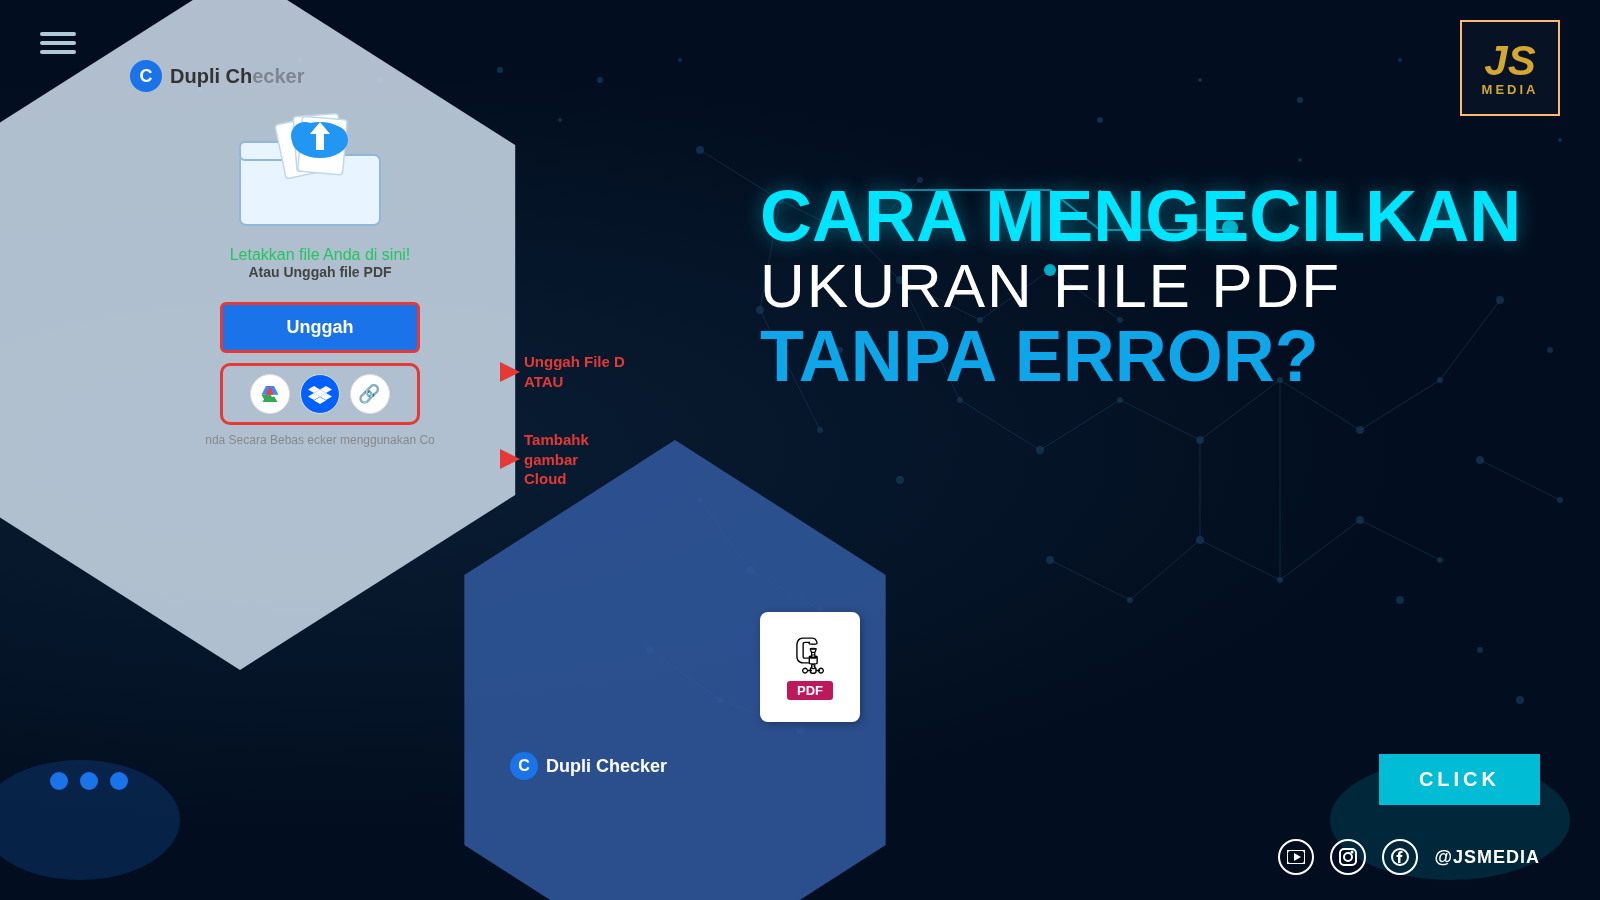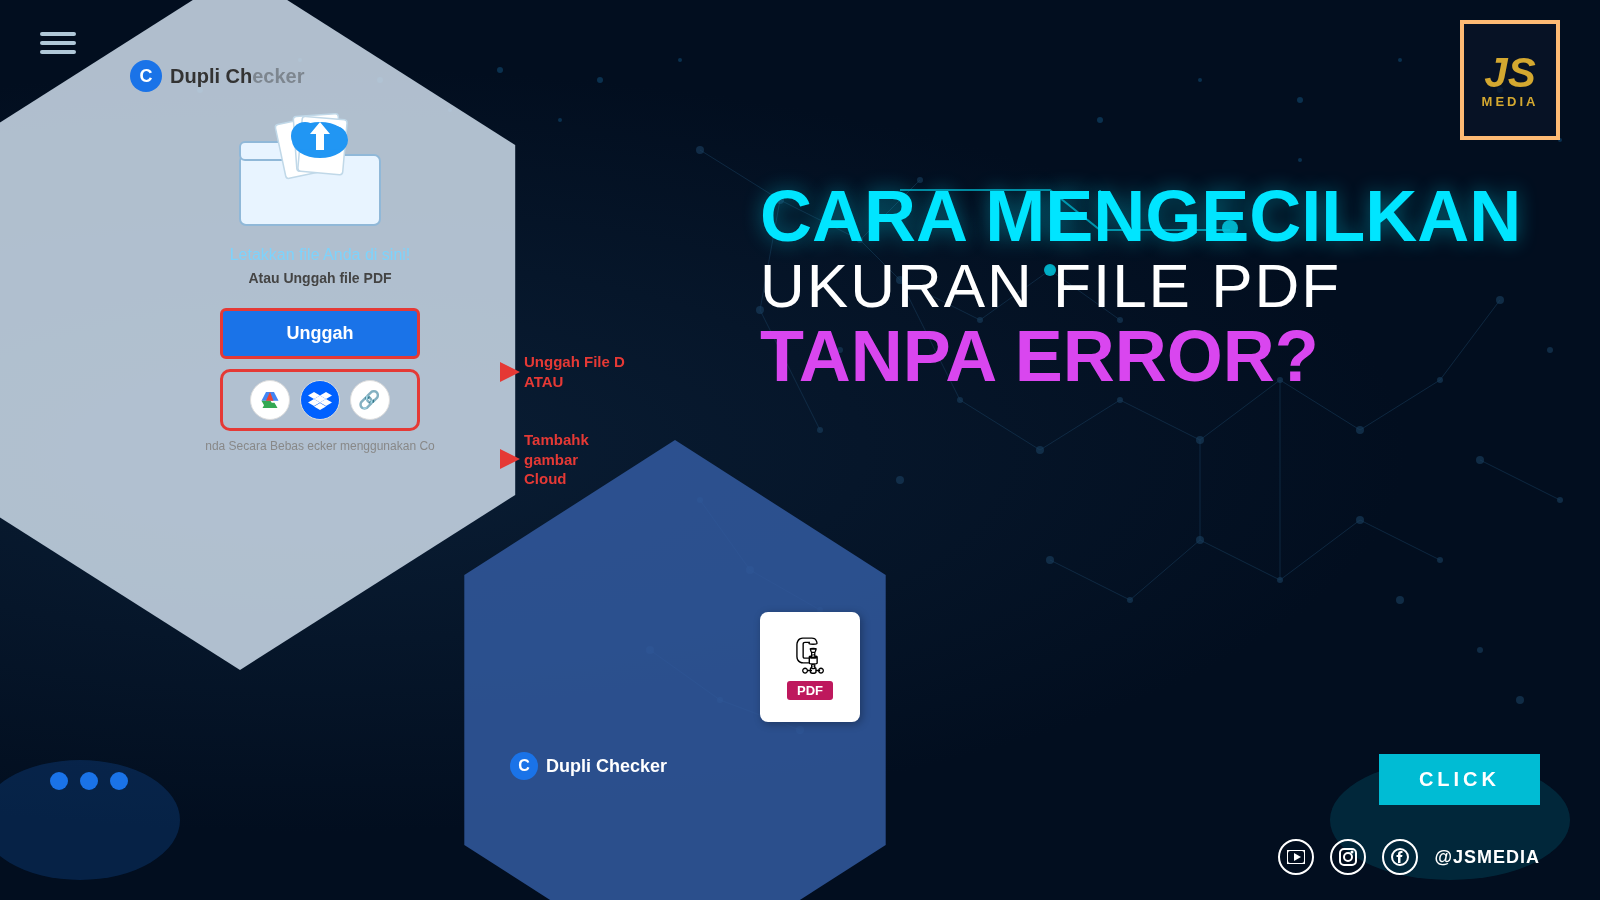--- a/index.html
+++ b/index.html
@@ -45,22 +45,22 @@
       background: #b0c8d8;
       border-radius: 2px;
     }
 
     
     .logo {
       position: absolute;
       top: 20px;
       right: 40px;
       width: 100px;
-      height: 120px;
-      border: 4px solid #fdba74;
+      height: 96px;
+      border: 2px solid #fdba74;
       display: flex;
       flex-direction: column;
       align-items: center;
       justify-content: center;
       background: rgba(10, 20, 40, 0.7);
     }
     .logo-js {
       font-size: 42px;
       font-weight: 900;
       color: #d4a830;
@@ -195,21 +195,21 @@
       font-size: 62px;
       font-weight: 400;
       color: white;
       line-height: 1.1;
       text-transform: uppercase;
       letter-spacing: 2px;
     }
     .title-line3 {
       font-size: 72px;
       font-weight: 900;
-      color: #d946ef;
+      color: #0ea5e9;
       text-transform: uppercase;
       line-height: 1;
     }
 
     
     .click-btn {
       position: absolute;
       bottom: 95px;
       right: 60px;
       background: #00bcd4;
@@ -427,21 +427,21 @@
         <rect x="80" y="18" width="45" height="55" rx="3" fill="white" stroke="#c0d8e8" stroke-width="1.5" transform="rotate(5 102 45)"></rect>
 
         <ellipse cx="100" cy="40" rx="28" ry="18" fill="#2196F3"></ellipse>
         <circle cx="85" cy="36" r="14" fill="#2196F3"></circle>
         <circle cx="115" cy="38" r="12" fill="#2196F3"></circle>
 
         <polygon points="100,22 110,34 104,34 104,50 96,50 96,34 90,34" fill="white"></polygon>
       </svg>
     </div>
 
-    <div class="drop-area-text" style="font-size:16px;color:#7dd3fc;text-align:center;margin-bottom:6px;">Letakkan file Anda di sini!</div>
+    <div class="drop-area-text" style="font-size:16px;color:#22c55e;text-align:center;margin-bottom:0;">Letakkan file Anda di sini!</div>
     <div class="upload-label" style="font-size:14px;color:#444;text-align:center;font-weight:600;margin-bottom:22px;">Atau Unggah file PDF</div>
 
     <div style="text-align:center;position:relative;">
       <button class="upload-btn">Unggah</button>
     </div>
 
     <div style="display:flex;justify-content:center;margin-top:10px;">
       <div class="icon-row">
 
         <div class="icon-btn" title="Google Drive">

